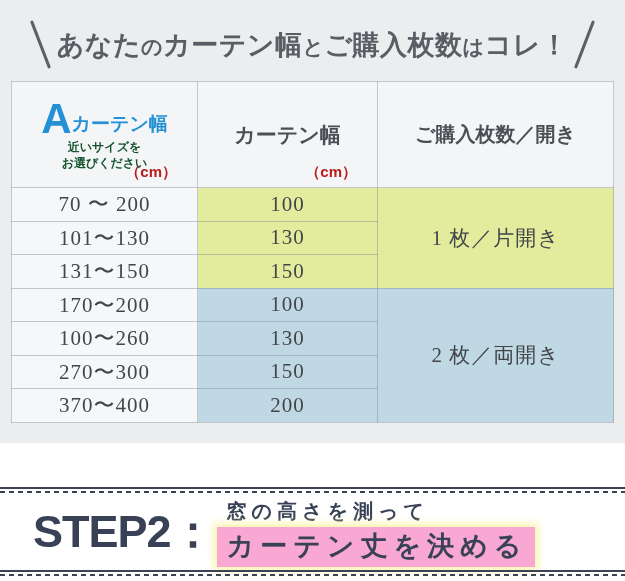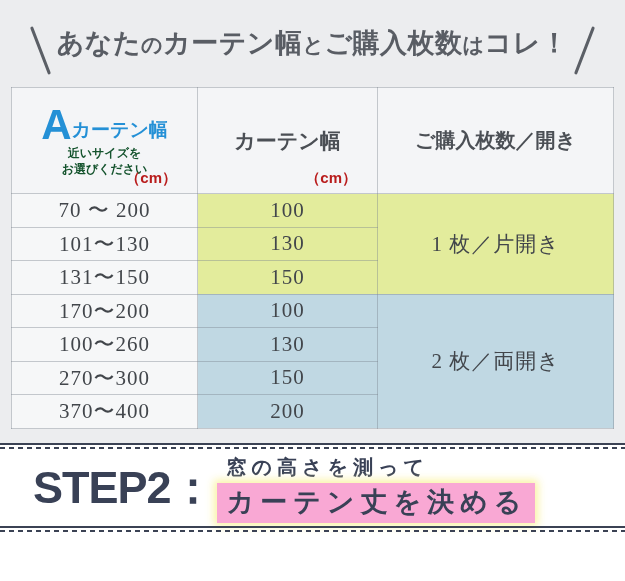--- a/index.html
+++ b/index.html
@@ -7,22 +7,22 @@
     position:relative;
     width:625px; height:581px;
     background:#ffffff;
     font-family:"Liberation Sans","DejaVu Sans",sans-serif;
     overflow:hidden;
   }
   
   .gray-section { background:#ecedef; height:443px; }
 
   .title-row {
-    display:flex; justify-content:center; align-items:flex-start;
-    padding-top:25px; gap:15px;
+    display:flex; justify-content:center; align-items:center;
+    padding-top:19px; gap:15px;
   }
   .slash { width:3px; height:51px; background:#5b5f66; border-radius:2px; flex:0 0 auto; }
   .slash-left  { transform:rotate(-21deg); }
   .slash-right { transform:rotate(21deg); }
   .title-text {
     font-size:27px; font-weight:bold; color:#595d64; letter-spacing:0.5px;
     white-space:nowrap;
   }
   .title-text .sm { font-size:21px; }
 
@@ -58,21 +58,21 @@
     font-family:"Liberation Serif","DejaVu Serif",serif;
     font-size:21px; color:#42464b;
   }
   td.range-cell { background:#f6f7f8; letter-spacing:1px; }
   td.width-cell { font-size:20px; color:#e8402b; letter-spacing:1px;margin-left:32px; }
   .bg-yellow { background:#e3ec9c; }
   .bg-blue   { background:#c0d8e3; }
   td.group-cell { font-size:21px; letter-spacing:1px; }
 
   
-  .step-section { background:#ffffff; height:138px; box-sizing:border-box; }
+  .step-section { background:#ffffff; height:138px; box-sizing:border-box; padding-top:44px; }
   .stitch { position:relative; height:7px; }
   .stitch::before {
     content:""; position:absolute; top:0; left:0; right:0; height:2px; background:#3b4254;
   }
   .stitch::after {
     content:""; position:absolute; top:4px; left:0; right:0; height:2px;
     background:repeating-linear-gradient(90deg,#3b4254 0 5px,transparent 5px 9px);
   }
   .step-content { display:flex; align-items:center; padding-left:33px; margin-top:7px; height:62px; }
   .step-label {

